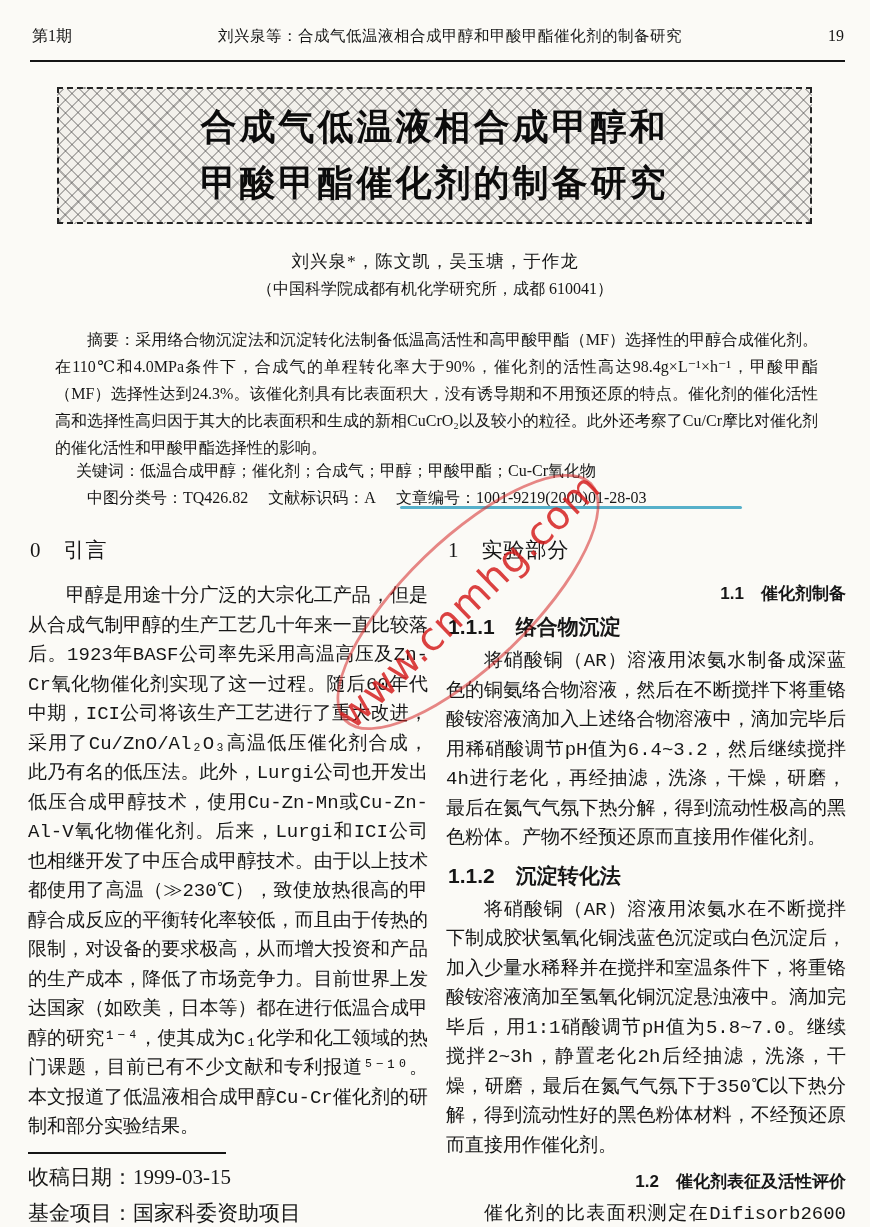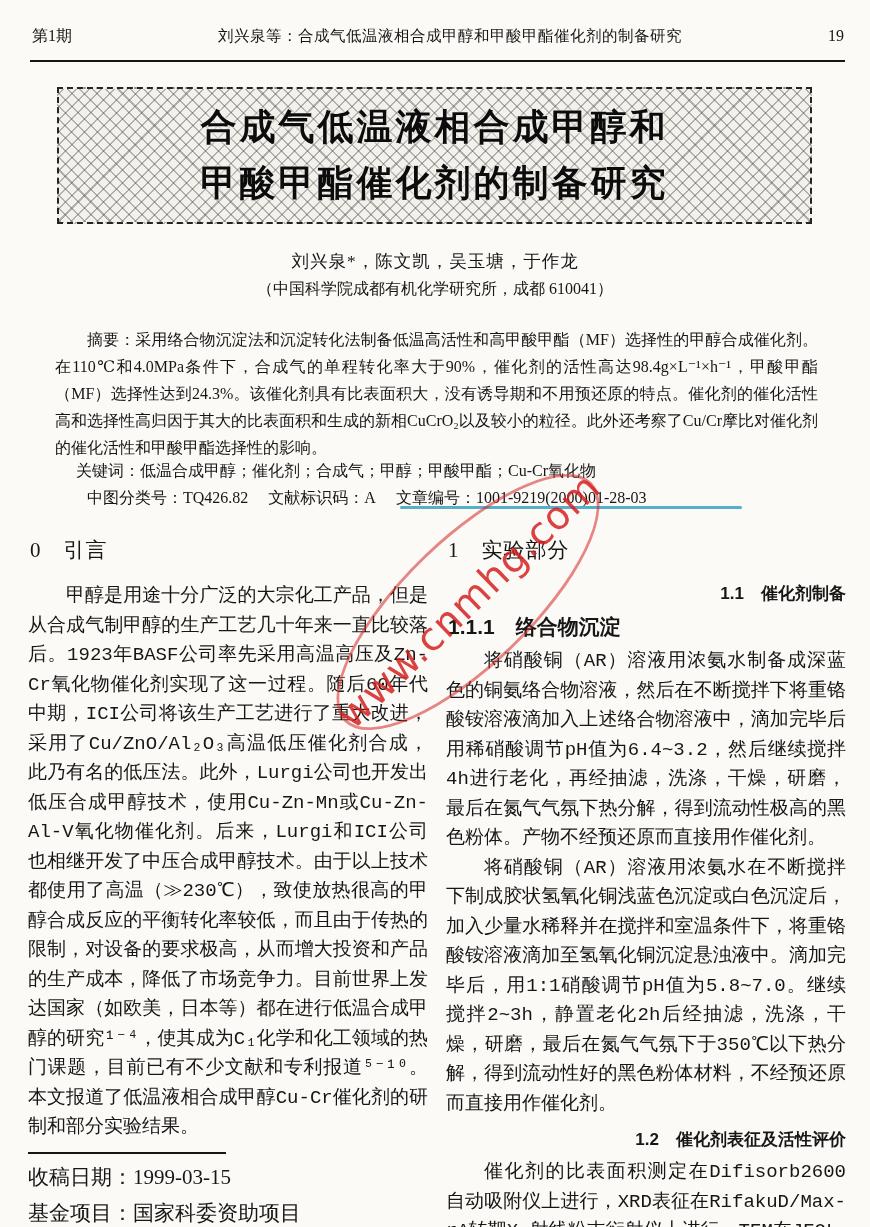--- a/index.html
+++ b/index.html
@@ -121,20 +121,21 @@
   <section class="col col-left">
     <h2 class="sec-h1">0　引言</h2>
     <p class="body-para">甲醇是用途十分广泛的大宗化工产品，但是从合成气制甲醇的生产工艺几十年来一直比较落后。1923年BASF公司率先采用高温高压及Zn-Cr氧化物催化剂实现了这一过程。随后60年代中期，ICI公司将该生产工艺进行了重大改进，采用了Cu/ZnO/Al₂O₃高温低压催化剂合成，此乃有名的低压法。此外，Lurgi公司也开发出低压合成甲醇技术，使用Cu-Zn-Mn或Cu-Zn-Al-V氧化物催化剂。后来，Lurgi和ICI公司也相继开发了中压合成甲醇技术。由于以上技术都使用了高温（≫230℃），致使放热很高的甲醇合成反应的平衡转化率较低，而且由于传热的限制，对设备的要求极高，从而增大投资和产品的生产成本，降低了市场竞争力。目前世界上发达国家（如欧美，日本等）都在进行低温合成甲醇的研究¹⁻⁴，使其成为C₁化学和化工领域的热门课题，目前已有不少文献和专利报道⁵⁻¹⁰。本文报道了低温液相合成甲醇Cu-Cr催化剂的研制和部分实验结果。</p>
   </section>
 
   <section class="col col-right">
     <h2 class="sec-h1">1　实验部分</h2>
     <h3 class="sec-h2">1.1　催化剂制备</h3>
     <h4 class="sec-h3">1.1.1　络合物沉淀</h4>
     <p class="body-para">将硝酸铜（AR）溶液用浓氨水制备成深蓝色的铜氨络合物溶液，然后在不断搅拌下将重铬酸铵溶液滴加入上述络合物溶液中，滴加完毕后用稀硝酸调节pH值为6.4~3.2，然后继续搅拌4h进行老化，再经抽滤，洗涤，干燥，研磨，最后在氮气气氛下热分解，得到流动性极高的黑色粉体。产物不经预还原而直接用作催化剂。</p>
+    <h4 class="sec-h3">1.1.2　沉淀转化法</h4>
     <p class="body-para">将硝酸铜（AR）溶液用浓氨水在不断搅拌下制成胶状氢氧化铜浅蓝色沉淀或白色沉淀后，加入少量水稀释并在搅拌和室温条件下，将重铬酸铵溶液滴加至氢氧化铜沉淀悬浊液中。滴加完毕后，用1:1硝酸调节pH值为5.8~7.0。继续搅拌2~3h，静置老化2h后经抽滤，洗涤，干燥，研磨，最后在氮气气氛下于350℃以下热分解，得到流动性好的黑色粉体材料，不经预还原而直接用作催化剂。</p>
     <h3 class="sec-h2">1.2　催化剂表征及活性评价</h3>
     <p class="body-para">催化剂的比表面积测定在Difisorb2600自动吸附仪上进行，XRD表征在RifakuD/Max-rA转靶X—射线粉末衍射仪上进行，TEM在JEOL</p>
   </section>
 
   <div class="footnote">
     <div class="footnote-rule"></div>
     <p>收稿日期：1999-03-15</p>
     <p class="funding-line">基金项目：国家科委资助项目</p>
   </div>

